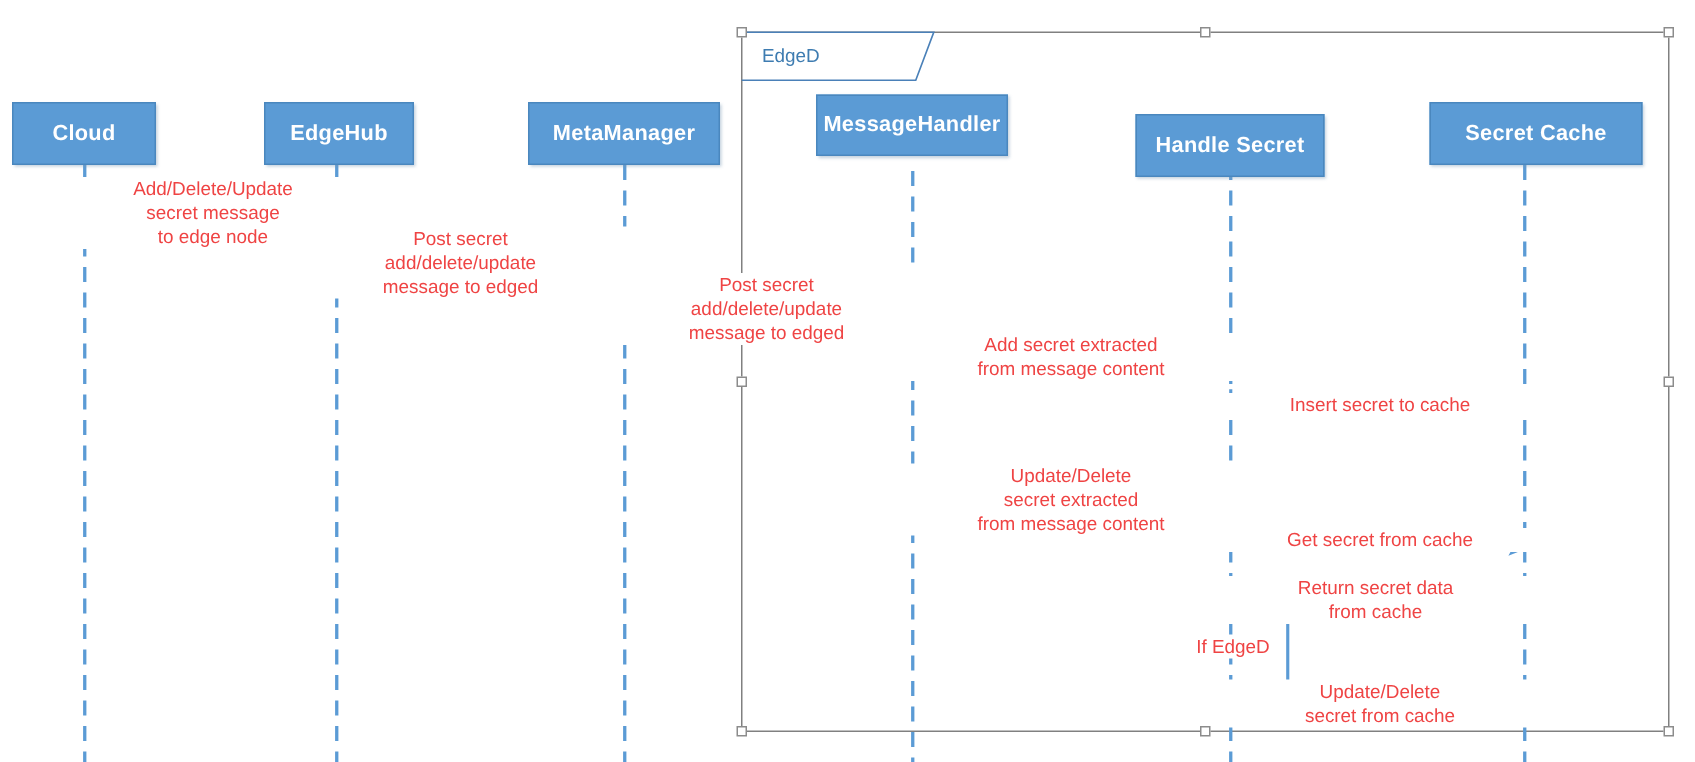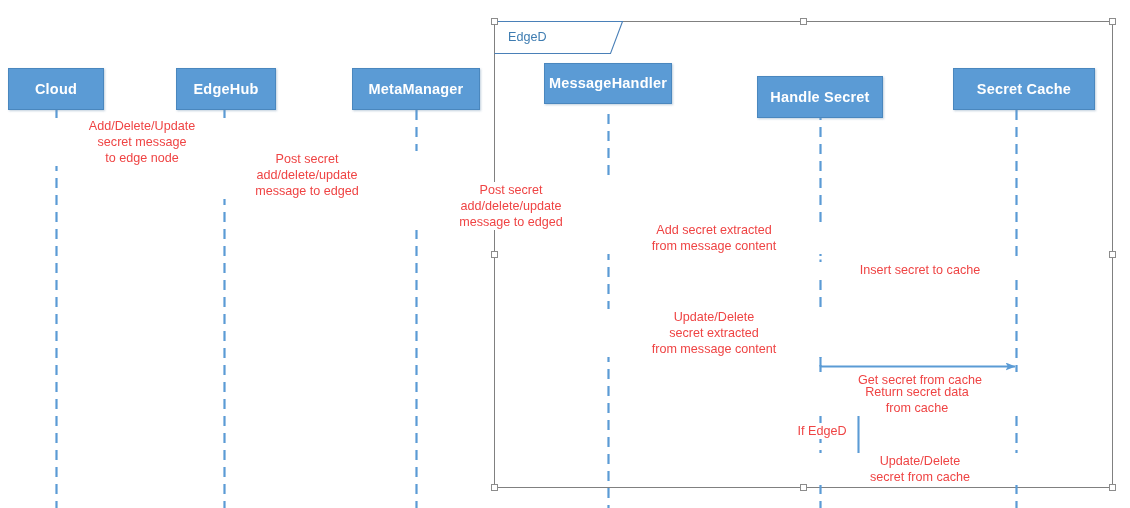--- a/index.html
+++ b/index.html
@@ -135,21 +135,21 @@
       </div>
     </div>
 
   <div id="labels-layer">
       <div class="msg-label plain" style="left: 30px; top: 118px; width: 220px;"><span>Add/Delete/Update</span><br><span>secret message</span><br><span>to edge node</span></div>
       <div class="msg-label plain" style="left: 195px; top: 151px; width: 220px;"><span>Post secret</span><br><span>add/delete/update</span><br><span>message to edged</span></div>
       <div class="msg-label plain" style="left: 399px; top: 182px; width: 220px;"><span>Post secret</span><br><span>add/delete/update</span><br><span>message to edged</span></div>
       <div class="msg-label plain" style="left: 602px; top: 222px; width: 220px;"><span>Add secret extracted</span><br><span>from message content</span></div>
       <div class="msg-label plain" style="left: 808px; top: 262px; width: 220px;"><span>Insert secret to cache</span></div>
       <div class="msg-label plain" style="left: 602px; top: 309px; width: 220px;"><span>Update/Delete</span><br><span>secret extracted</span><br><span>from message content</span></div>
-      <div class="msg-label plain" style="left: 808px; top: 372px; width: 220px;"><span>Get secret from cache</span></div>
+      <div class="msg-label plain" style="left: 808px; top: 352px; width: 220px;"><span>Get secret from cache</span></div>
       <div class="msg-label plain" style="left: 805px; top: 384px; width: 220px;"><span>Return secret data</span><br><span>from cache</span></div>
       <div class="msg-label plain" style="left: 808px; top: 453px; width: 220px;"><span>Update/Delete</span><br><span>secret from cache</span></div>
     </div>
 
   <div id="annotations-layer">
       <div class="msg-label plain" style="left: 790px; top: 423px; width: 60px;">If EdgeD</div>
     </div>
 
   <div id="handles-layer">
       <div class="handle" style="left: 491px; top: 18px;"></div>

